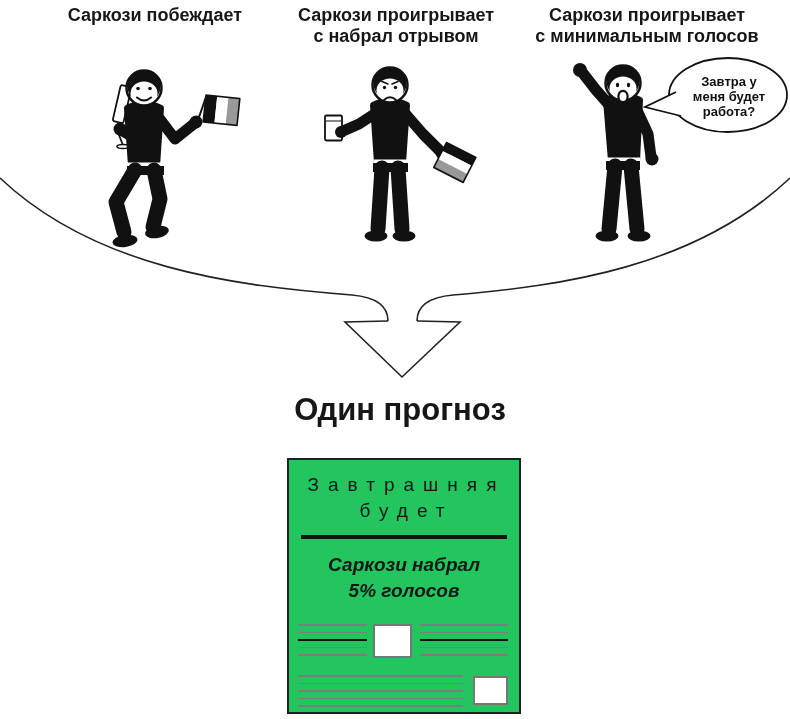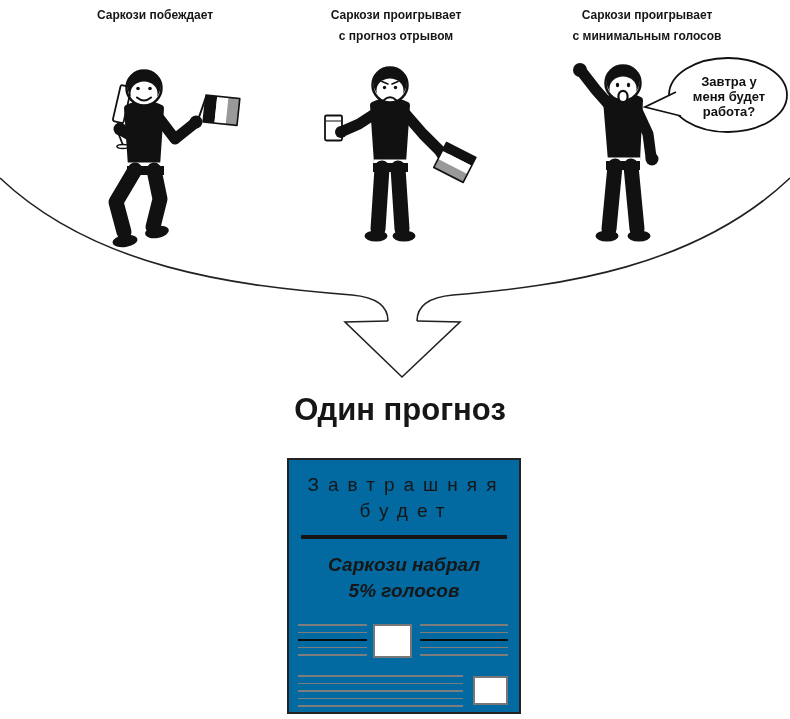--- a/index.html
+++ b/index.html
@@ -3,32 +3,32 @@
 <meta charset="utf-8">
 <style>
   html,body{margin:0;padding:0;background:#fff;}
   .stage{
     position:relative;width:790px;height:719px;background:#fff;overflow:hidden;
     font-family:"Liberation Sans",sans-serif;color:#111;
   }
   .scene{position:absolute;left:0;top:0;}
   .scenario-label{
     position:absolute;top:5px;width:240px;text-align:center;
-    font-size:12px;font-weight:700;line-height:21px;color:#161616;
+    font-size:18px;font-weight:700;line-height:21px;color:#161616;
   }
   .label-1{left:35px;}
   .label-2{left:276px;}
   .label-3{left:527px;}
   .forecast-heading{
     position:absolute;left:290px;top:392px;width:220px;text-align:center;
     font-size:31px;font-weight:700;color:#161616;
   }
   .paper{
     position:absolute;left:287px;top:458px;width:234px;height:256px;
-    border:2px solid #222;background:#0369a1;box-sizing:border-box;
+    border:2px solid #222;background:#22c55e;box-sizing:border-box;
   }
   .masthead{
     position:absolute;left:0;right:0;top:12px;text-align:center;
     font-size:19px;line-height:26px;letter-spacing:9px;text-indent:5px;color:#161616;
   }
   .masthead-rule{
     position:absolute;left:12px;right:12px;top:75px;height:4px;background:#141414;
   }
   .headline{
     position:absolute;left:0;right:0;top:92px;text-align:center;
@@ -160,21 +160,21 @@
       <text x="729" y="101" text-anchor="middle" font-family="Liberation Sans, sans-serif" font-size="13" font-weight="700" fill="#111">меня будет</text>
       <text x="729" y="116" text-anchor="middle" font-family="Liberation Sans, sans-serif" font-size="13" font-weight="700" fill="#111">работа?</text>
     </g>
   </svg>
 
   <div class="scenario-label label-1">
     <div>Саркози побеждает</div>
   </div>
   <div class="scenario-label label-2">
     <div>Саркози проигрывает</div>
-    <div>с прогноз отрывом</div>
+    <div>с набрал отрывом</div>
   </div>
   <div class="scenario-label label-3">
     <div>Саркози проигрывает</div>
     <div>с минимальным голосов</div>
   </div>
 
   <div class="forecast-heading">Один прогноз</div>
 
   <div class="paper">
     <div class="masthead">

